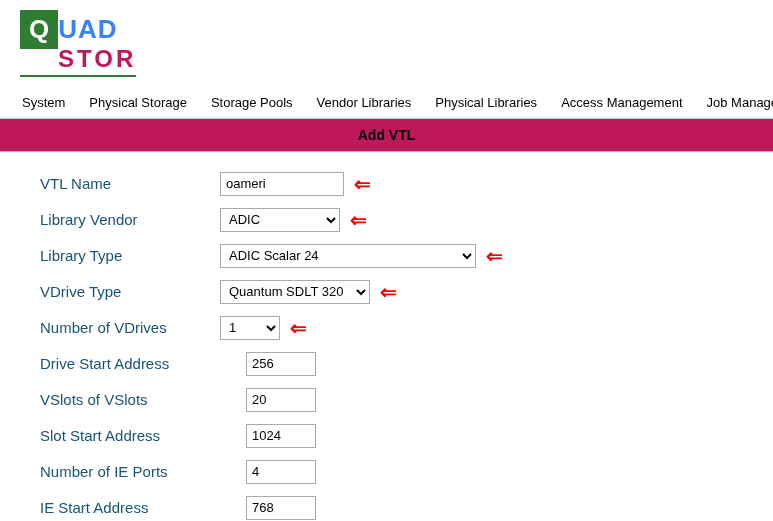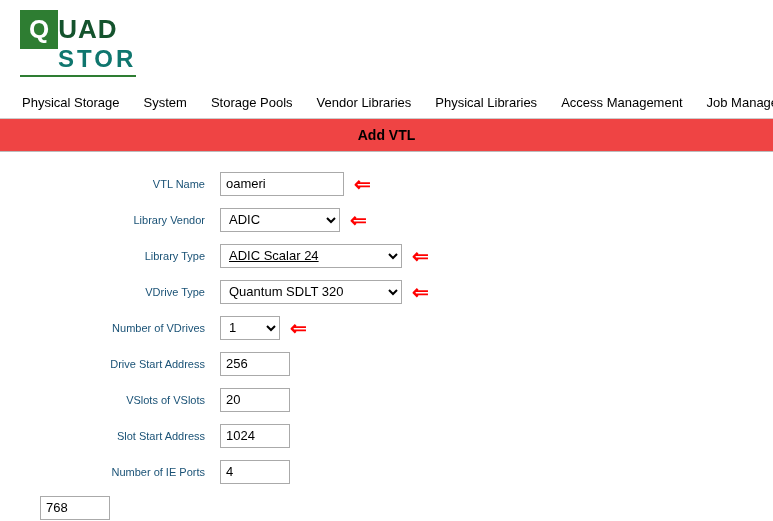--- a/index.html
+++ b/index.html
@@ -3,68 +3,68 @@
   <meta charset="utf-8">
   <style>
     * { margin: 0; padding: 0; box-sizing: border-box; }
     body { font-family: Arial, sans-serif; font-size: 13px; background: #fff; width: 773px; }
 
     
     .nav { background: #fff; border-bottom: 1px solid #ccc; padding: 0 10px; display: flex; gap: 0; }
     .nav-item { padding: 8px 12px; color: #000; font-size: 13px; cursor: pointer; white-space: nowrap; }
 
     
-    .page-title-bar { background: #ef4444; text-align: center; padding: 8px; font-size: 14px; font-weight: bold; color: #000; border-bottom: 1px solid #bbb; }
+    .page-title-bar { background: #be185d; text-align: center; padding: 8px; font-size: 14px; font-weight: bold; color: #000; border-bottom: 1px solid #bbb; }
 
     
     .form-container { padding: 20px 40px; }
     .form-row { display: flex; align-items: center; margin-bottom: 12px; }
-    .form-label { width: 180px; text-align: right; padding-right: 15px; color: #1a5276; font-size: 11px; }
+    .form-label { width: 180px; text-align: left; padding-right: 15px; color: #1a5276; font-size: 15px; }
     .form-control-wrap { display: flex; align-items: center; gap: 10px; }
     input[type="text"] { border: 1px solid #aaa; padding: 3px 5px; font-size: 13px; height: 24px; }
     select { border: 1px solid #aaa; padding: 2px 4px; font-size: 13px; height: 24px; background: #fff; }
     .vtl-name-input { width: 124px; }
     .vendor-select { width: 120px; }
-    .libtype-select { width: 182px; text-decoration: underline; }
-    .vdrive-select { width: 182px; }
+    .libtype-select { width: 256px; }
+    .vdrive-select { width: 150px; }
     .vdrives-select { width: 60px; }
-    .small-input { width: 70px; }
+    .small-input { width: 70px; margin-left: 26px; }
 
     
     .arrow { color: red; font-size: 18px; font-weight: bold; }
 
     
     .logo-container { padding: 10px 20px; display: flex; align-items: center; }
     .logo-outer { display: inline-flex; flex-direction: column; }
     .logo-top { display: flex; align-items: center; }
     .logo-q-box { border: 3px solid #2e7d32; background: #2e7d32; color: white; font-weight: bold; font-size: 26px; padding: 2px 6px; line-height: 1.1; }
-    .logo-uad { color: #14532d; font-weight: bold; font-size: 26px; letter-spacing: 1px; }
-    .logo-bottom { color: #0f766e; font-weight: bold; font-size: 24px; letter-spacing: 3px; text-align: right; margin-top: -4px; }
+    .logo-uad { color: #3b82f6; font-weight: bold; font-size: 26px; letter-spacing: 1px; }
+    .logo-bottom { color: #be185d; font-weight: bold; font-size: 24px; letter-spacing: 3px; text-align: right; margin-top: -4px; }
     .logo-line { width: 100%; height: 2px; background: #2e7d32; margin-top: 2px; }
   </style>
 </head>
 <body>
 
 <div class="logo-container">
   <div class="logo-outer">
     <div class="logo-top">
       <div class="logo-q-box">Q</div>
       <div class="logo-uad">UAD</div>
     </div>
     <div style="display:flex; align-items:center; margin-top:0;">
       <div style="width:38px;"></div>
       <div class="logo-bottom">STOR</div>
     </div>
     <div class="logo-line"></div>
   </div>
 </div>
 
 <nav class="nav">
+  <div class="nav-item">System</div>
   <div class="nav-item">Physical Storage</div>
-  <div class="nav-item">System</div>
   <div class="nav-item">Storage Pools</div>
   <div class="nav-item">Vendor Libraries</div>
   <div class="nav-item">Physical Libraries</div>
   <div class="nav-item">Access Management</div>
   <div class="nav-item">Job Management</div>
 </nav>
 
 <div class="page-title-bar">Add VTL</div>
 
 <div class="form-container">
@@ -153,18 +153,19 @@
   </div>
 
   <div class="form-row">
     <div class="form-label">Number of IE Ports</div>
     <div class="form-control-wrap">
       <input type="text" class="small-input" value="4" style="">
     </div>
   </div>
 
   <div class="form-row">
+    <div class="form-label">IE Start Address</div>
     <div class="form-control-wrap">
       <input type="text" class="small-input" value="768" style="">
     </div>
   </div>
 
 </div>
 
 </body></html>

